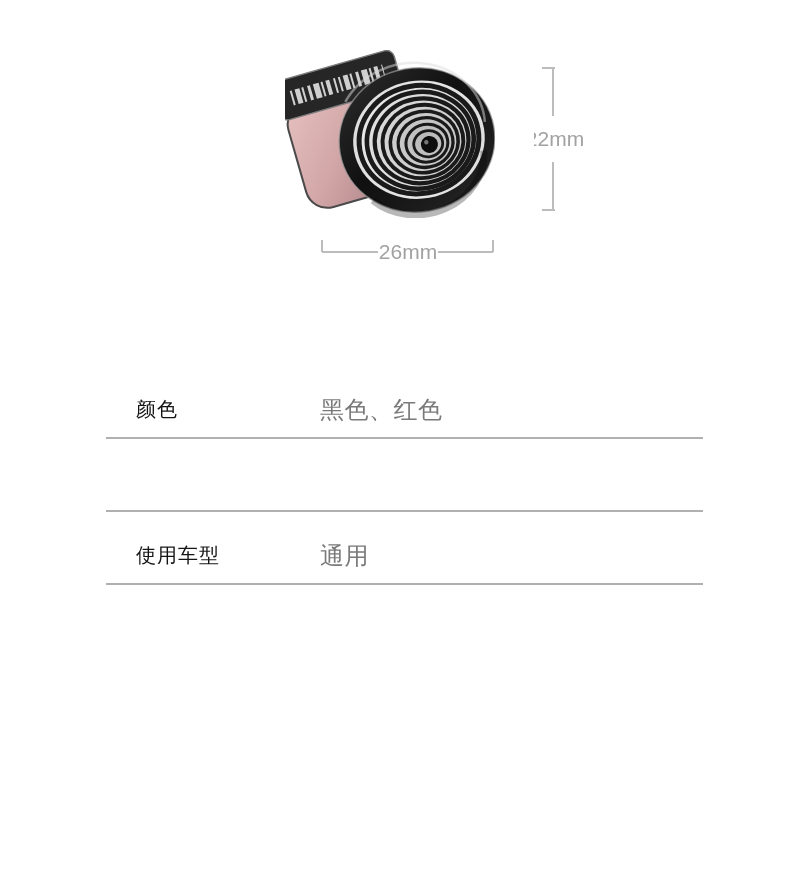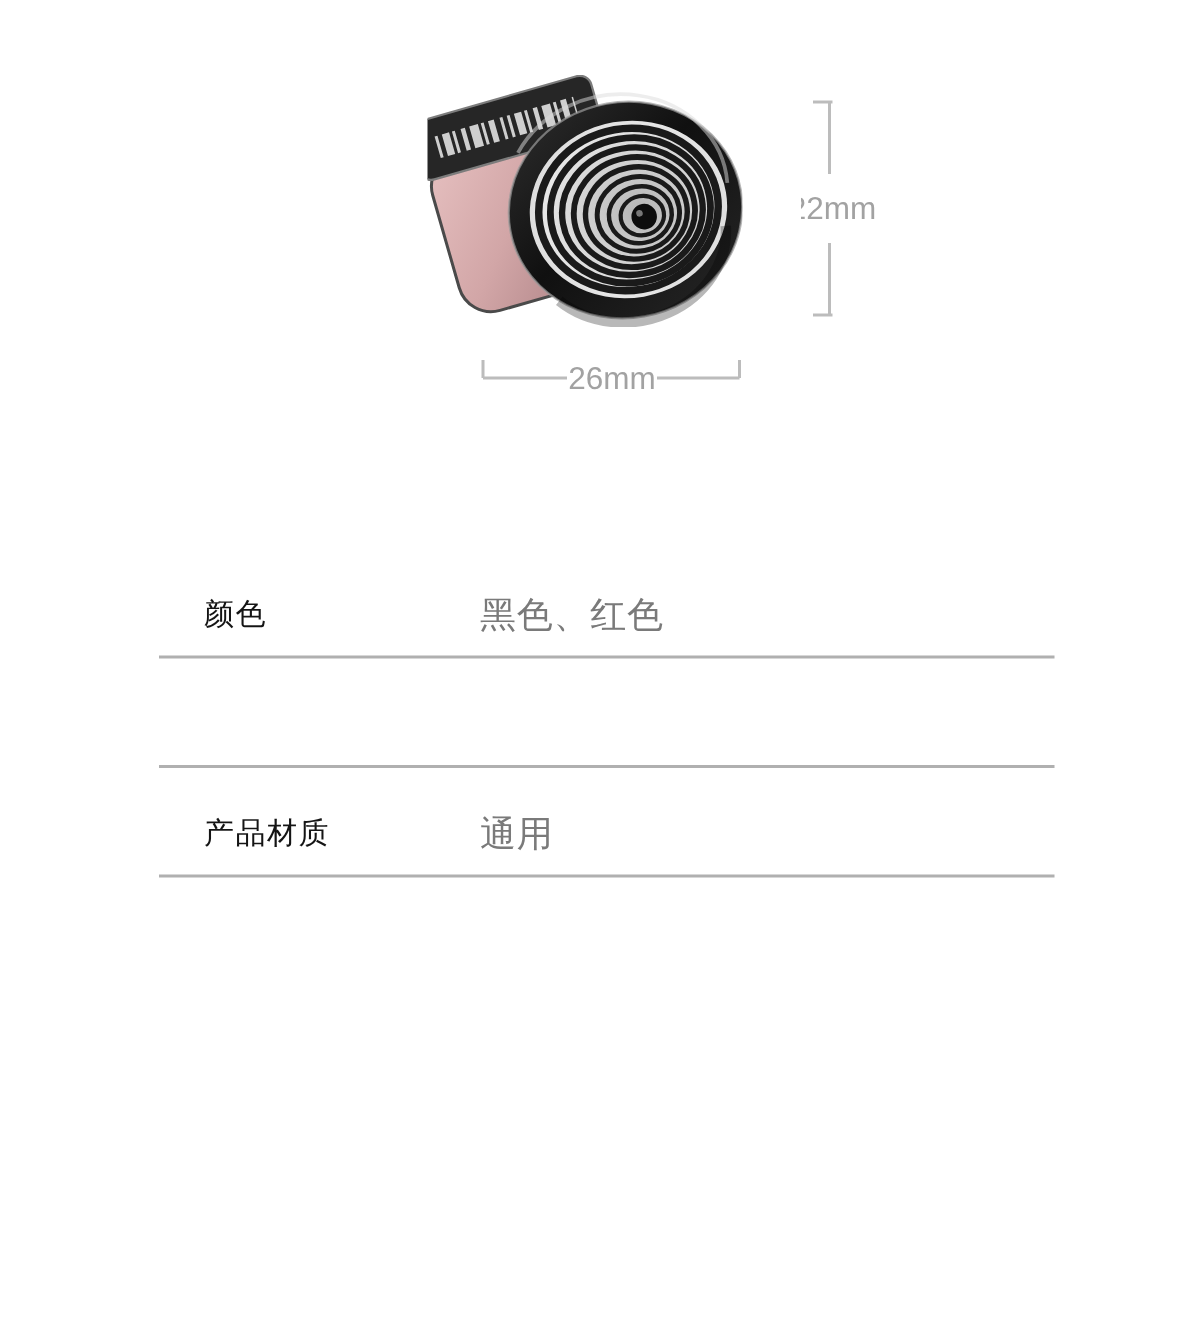--- a/index.html
+++ b/index.html
@@ -98,18 +98,18 @@
   </svg>
 
   <section class="spec-table">
     <div class="spec-row">
       <div class="spec-label">颜色</div>
       <div class="spec-value">黑色、红色</div>
     </div>
     <div class="spec-row">
     </div>
     <div class="spec-row">
-      <div class="spec-label">产品材质</div>
+      <div class="spec-label">使用车型</div>
       <div class="spec-value">通用</div>
     </div>
   </section>
 
 </div>
 
 </body></html>

